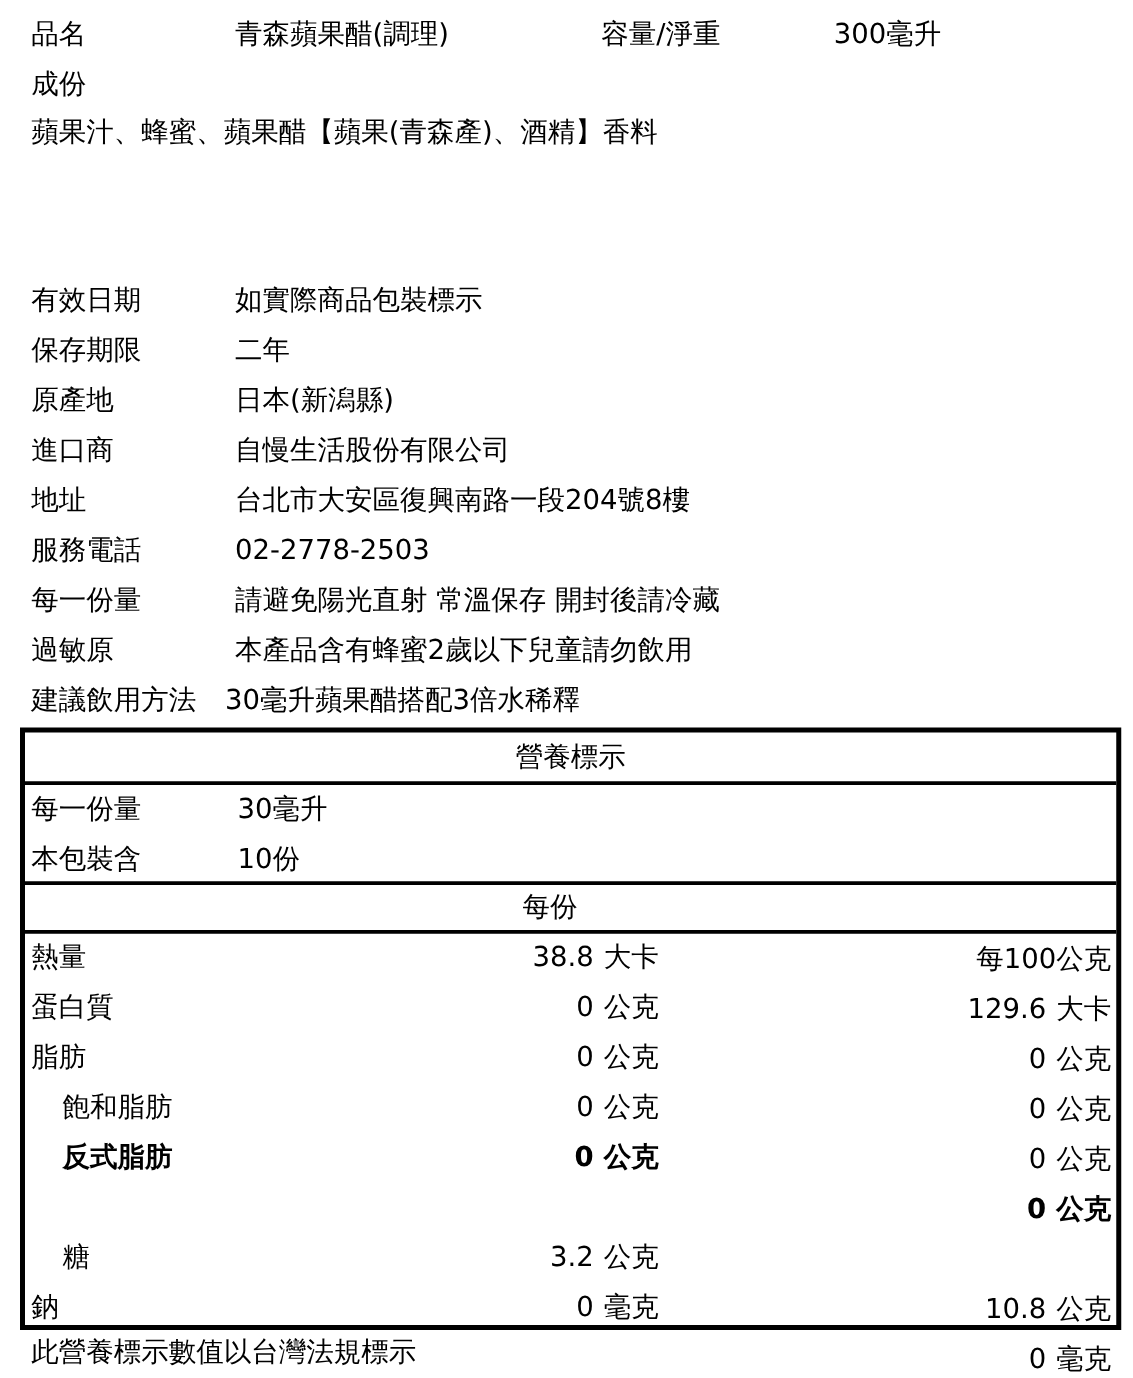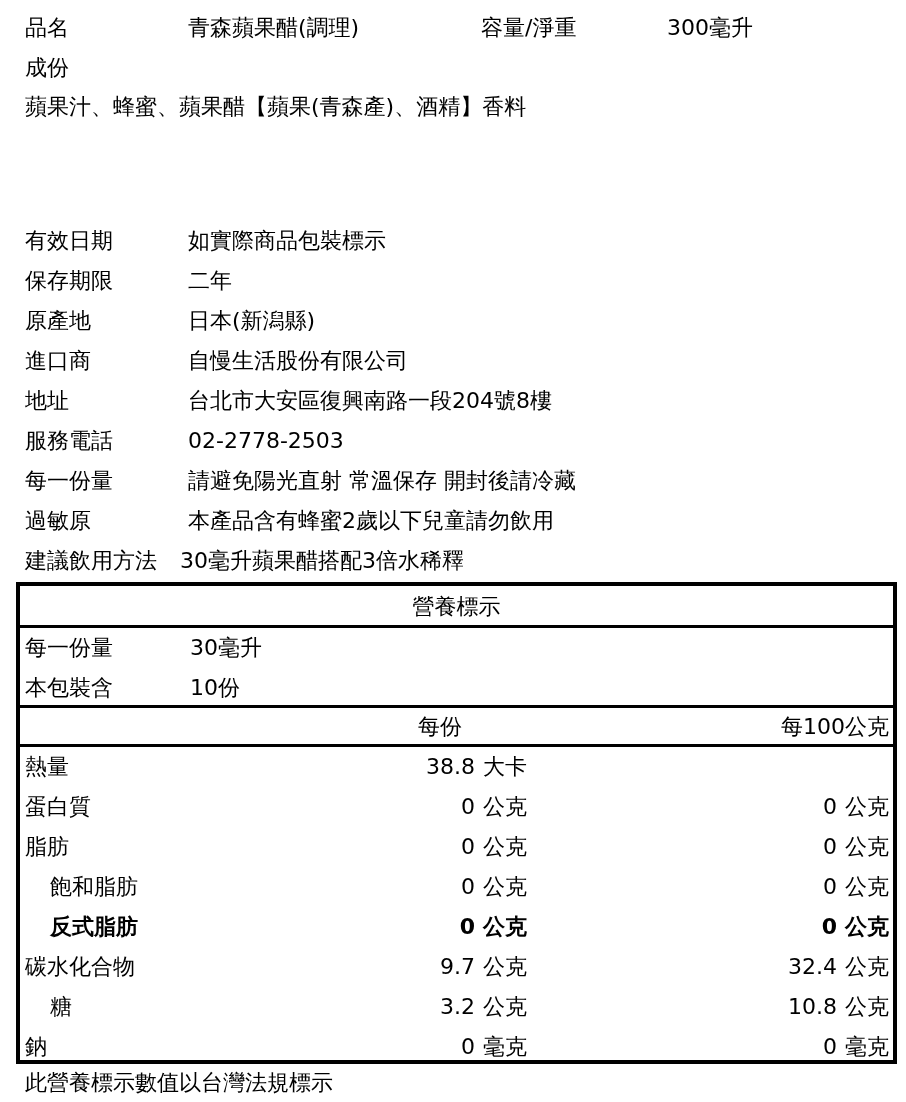--- a/index.html
+++ b/index.html
@@ -17,21 +17,21 @@
 
   .nut-table {
     position: absolute; left: 16px; top: 582px; width: 881px; height: 482px;
     box-sizing: border-box; border: 4px solid #000;
   }
   .hline { position: absolute; left: 0; right: 0; height: 3px; background: #000; }
   .nrow { position: absolute; left: 0; right: 0; height: 43px; line-height: 40px; white-space: nowrap; }
   .nrow .name { position: absolute; left: 5px; }
   .nrow .name.sub { left: 30px; }
   .nrow .c1 { position: absolute; right: 366px; text-align: right; }
-  .nrow .c2 { position: absolute; right: 4px; text-align: right; }
+  .nrow .c2 { position: absolute; right: 4px; text-align: right; margin-top: 41px; }
   .nrow .unit { margin-left: 8px; }
   .title-row { text-align: center; }
   .serv .lbl { position: absolute; left: 5px; }
   .serv .val { position: absolute; left: 170px; }
   .footer { position: absolute; left: 25px; top: 1064px; height: 48px; line-height: 38px; white-space: nowrap; }
 </style>
 </head>
 <body>
 
 <div class="abs" style="left:25px; top:8px; line-height:40px;">品名</div>
@@ -97,20 +97,21 @@
 
   <div class="nrow" style="top:121px;">
     <span class="abs" style="left:398px;">每份</span>
     <span class="c2">每100公克</span>
   </div>
   <div class="hline" style="top:158px;"></div>
 
   <div class="nrow" style="top:161px;">
     <span class="name">熱量</span>
     <span class="c1"><span>38.8</span><span class="unit">大卡</span></span>
+    <span class="c2"><span>129.6</span><span class="unit">大卡</span></span>
   </div>
   <div class="nrow" style="top:201px;">
     <span class="name">蛋白質</span>
     <span class="c1"><span>0</span><span class="unit">公克</span></span>
     <span class="c2"><span>0</span><span class="unit">公克</span></span>
   </div>
   <div class="nrow" style="top:241px;">
     <span class="name">脂肪</span>
     <span class="c1"><span>0</span><span class="unit">公克</span></span>
     <span class="c2"><span>0</span><span class="unit">公克</span></span>
@@ -118,25 +119,20 @@
   <div class="nrow" style="top:281px;">
     <span class="name sub">飽和脂肪</span>
     <span class="c1"><span>0</span><span class="unit">公克</span></span>
     <span class="c2"><span>0</span><span class="unit">公克</span></span>
   </div>
   <div class="nrow" style="top:321px;font-weight:bold;">
     <span class="name sub">反式脂肪</span>
     <span class="c1"><span>0</span><span class="unit">公克</span></span>
     <span class="c2"><span>0</span><span class="unit">公克</span></span>
   </div>
-  <div class="nrow" style="top:361px;">
-    <span class="name">碳水化合物</span>
-    <span class="c1"><span>9.7</span><span class="unit">公克</span></span>
-    <span class="c2"><span>32.4</span><span class="unit">公克</span></span>
-  </div>
   <div class="nrow" style="top:401px;">
     <span class="name sub">糖</span>
     <span class="c1"><span>3.2</span><span class="unit">公克</span></span>
     <span class="c2"><span>10.8</span><span class="unit">公克</span></span>
   </div>
   <div class="nrow" style="top:441px;">
     <span class="name">鈉</span>
     <span class="c1"><span>0</span><span class="unit">毫克</span></span>
     <span class="c2"><span>0</span><span class="unit">毫克</span></span>
   </div>

